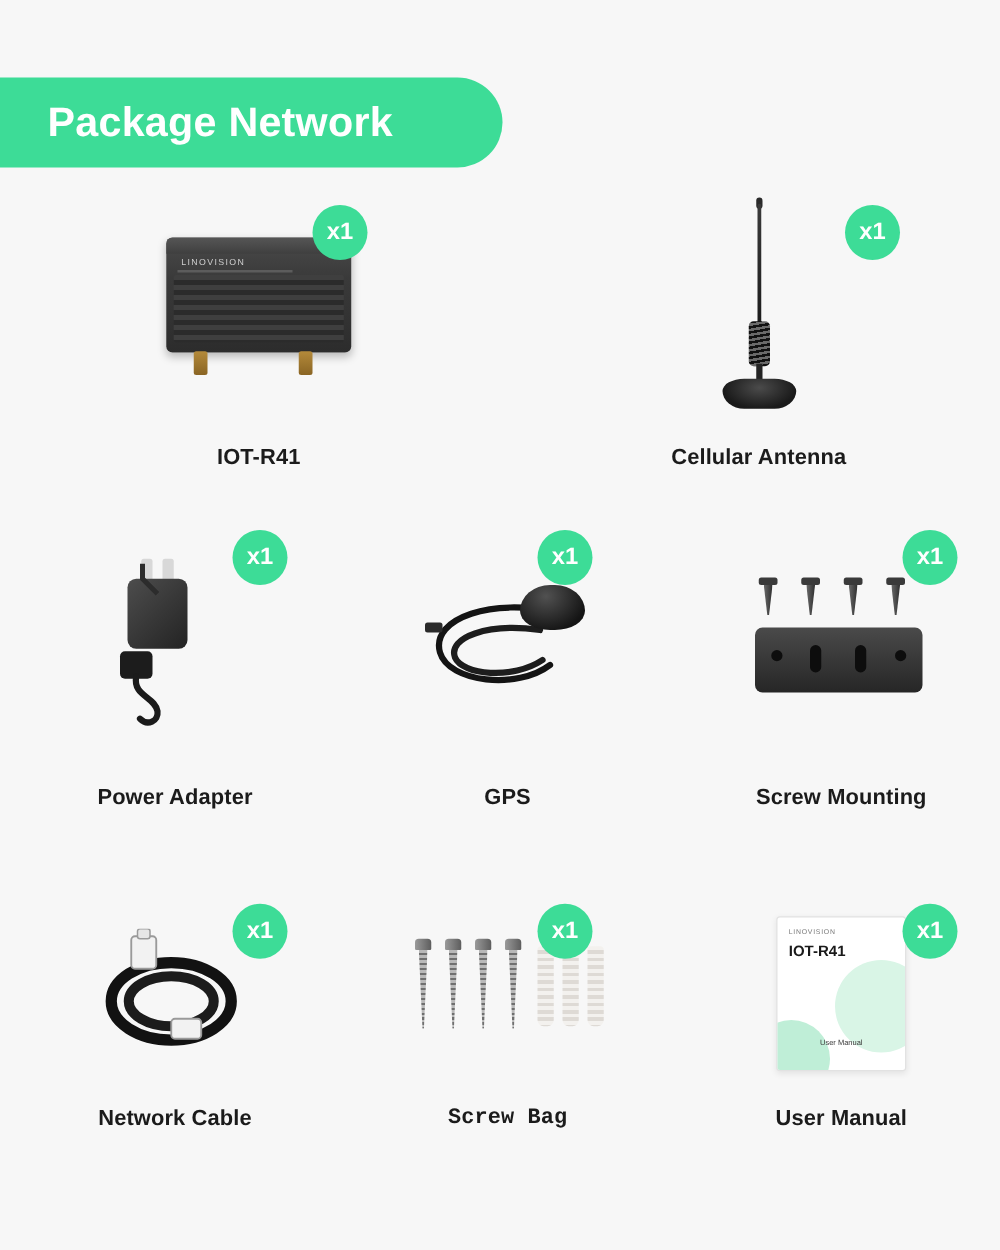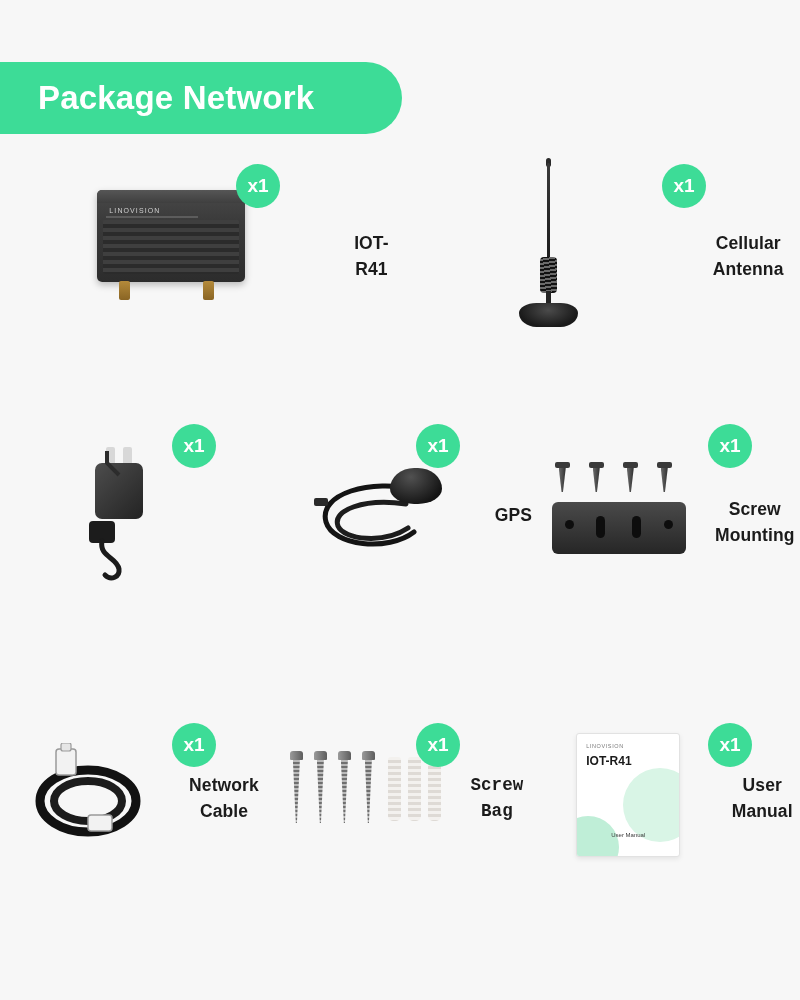--- a/index.html
+++ b/index.html
@@ -40,22 +40,22 @@
   
   .row {
     position: absolute;
     left: 0;
     width: 800px;
     display: flex;
   }
   .cell {
     position: relative;
     display: flex;
-    flex-direction: row;
-    align-items: center;
+    flex-direction: column;
+    padding-left: 14px;
   }
   .art {
     position: relative;
     width: 100%;
     display: flex;
     align-items: center;
     justify-content: center;
   }
   .caption {
     text-align: center;
@@ -371,37 +371,38 @@
         <div class="ad-prong p1"></div>
         <div class="ad-prong p2"></div>
         <div class="ad-body"></div>
         <div class="ad-block"></div>
         <svg width="120" height="140" viewBox="0 0 120 140" style="position:absolute;left:0;top:0;">
           <path d="M29 96 C26 112, 44 112, 46 124 C47 132, 38 136, 32 130" stroke="#1b1b1b" stroke-width="5" fill="none" stroke-linecap="round"></path>
           <path d="M46 30 L34 18 L34 6" stroke="#2c2c2c" stroke-width="4" fill="none"></path>
         </svg>
       </div>
     </div>
+    <div class="caption" style="margin-top:14px;">Power Adapter</div>
   </div>
 
   <div class="cell" style="width:266px;">
     <div class="art" style="height:190px;">
       <div class="badge" style="left:150px; top:4px;">
         <span>x1</span>
       </div>
       <div class="gps">
         <svg width="140" height="110" viewBox="0 0 140 110" style="position:absolute;left:0;top:0;">
           <path d="M108 30 C60 18, 8 34, 16 62 C23 86, 78 92, 104 72" stroke="#141414" stroke-width="5" fill="none" stroke-linecap="round"></path>
           <path d="M96 44 C54 38, 22 50, 28 66 C34 80, 74 84, 98 68" stroke="#1d1d1d" stroke-width="5" fill="none" stroke-linecap="round"></path>
           <rect x="4" y="38" width="14" height="8" rx="2" fill="#2a2a2a"></rect>
         </svg>
         <div class="gps-puck"></div>
       </div>
     </div>
-    <div class="caption" style="margin-top:0;">GPS</div>
+    <div class="caption" style="margin-top:14px;">GPS</div>
   </div>
 
   <div class="cell" style="width:268px;">
     <div class="art" style="height:190px;">
       <div class="badge" style="left:176px; top:4px;">
         <span>x1</span>
       </div>
       <div class="bracket">
         <div class="br-screw" style="left:12px;">
             <div class="head"></div>

